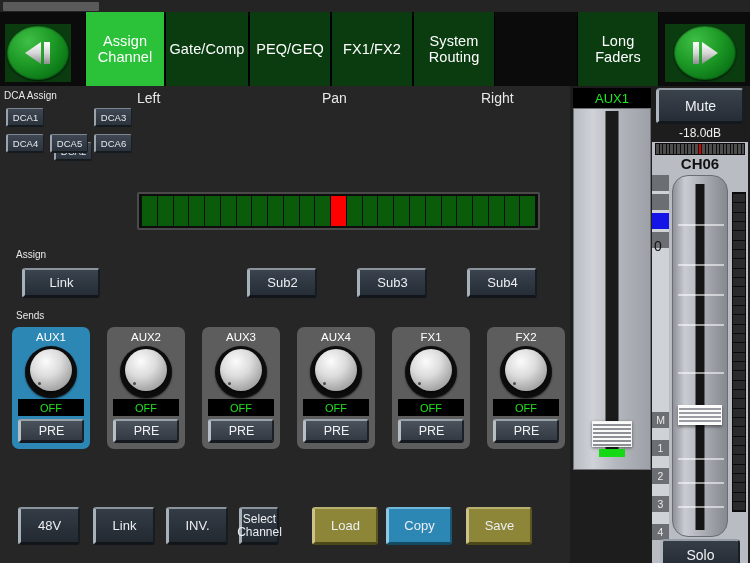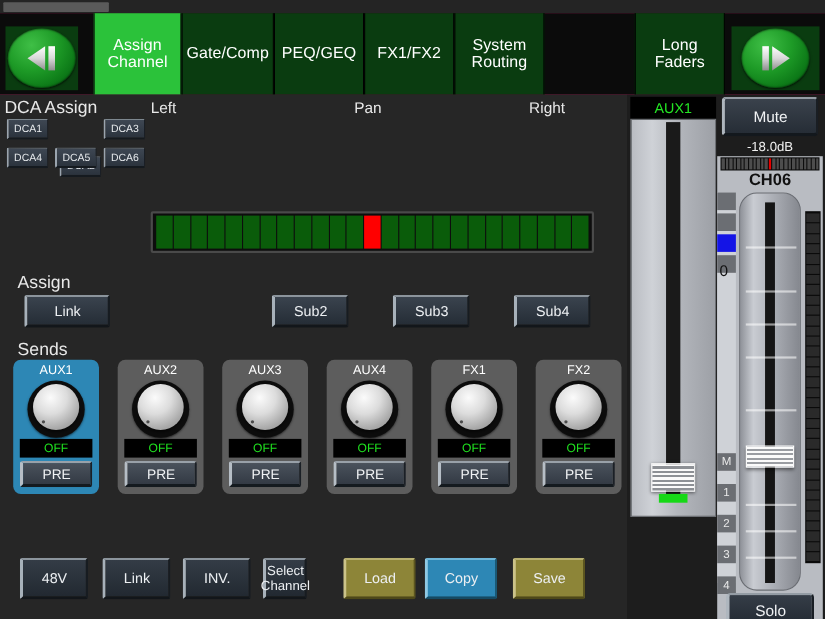--- a/index.html
+++ b/index.html
@@ -2,21 +2,21 @@
 <html><head>
 <meta charset="utf-8">
 <style>
   * { box-sizing: border-box; margin: 0; padding: 0; }
   html, body {
     width: 750px; height: 563px;
     background: #1c1c1c;
     font-family: "Liberation Sans", sans-serif;
     overflow: hidden;
   }
-  #app { position: relative; width: 750px; height: 563px; background: #be185d; }
+  #app { position: relative; width: 750px; height: 563px; background: #14b8a6; }
 
   
   .titlebar { position:absolute; left:0; top:0; width:750px; height:12px; background:#242424; }
   .titlebar .nub { position:absolute; left:3px; top:2px; width:96px; height:9px; background:#5a5a5a; border-radius:1px; }
 
   
   .topnav { position:absolute; left:0; top:12px; width:750px; height:74px; background:#0b0b0b; }
   .navbtn {
     position:absolute; top:0; height:74px;
     background:#0a3c10;
@@ -34,21 +34,21 @@
     width:62px; height:54px; border-radius:50%;
     background: radial-gradient(ellipse at 35% 28%, #3fbf46 0%, #1e9b27 42%, #0d7a18 72%, #05530f 100%);
     box-shadow: 0 0 2px #000 inset, 0 1px 2px rgba(0,0,0,.7);
     display:flex; align-items:center; justify-content:center;
   }
   .arrow-oval svg { display:block; }
 
   
   .leftpane { position:absolute; left:0; top:86px; width:570px; height:477px; background:#262626; }
 
-  .lbl { color:#e8e8e8; font-size:16px; }
+  .lbl { color:#e8e8e8; font-size:10px; }
 
   .dca-title { position:absolute; left:4px; top:4px; }
   .dcagrid { position:absolute; left:6px; top:22px; width:132px; }
   .dcabtn {
     position:absolute; width:38px; height:19px;
     background: linear-gradient(#3e4753, #2b333d);
     border-radius:2px;
     border-left:2px solid #9aa4ae; border-top:1px solid #7d878f;
     border-right:1px solid #1a1f25; border-bottom:2px solid #151a1f;
     color:#e6e9ec; font-size:9.5px; display:flex; align-items:center; justify-content:center;

